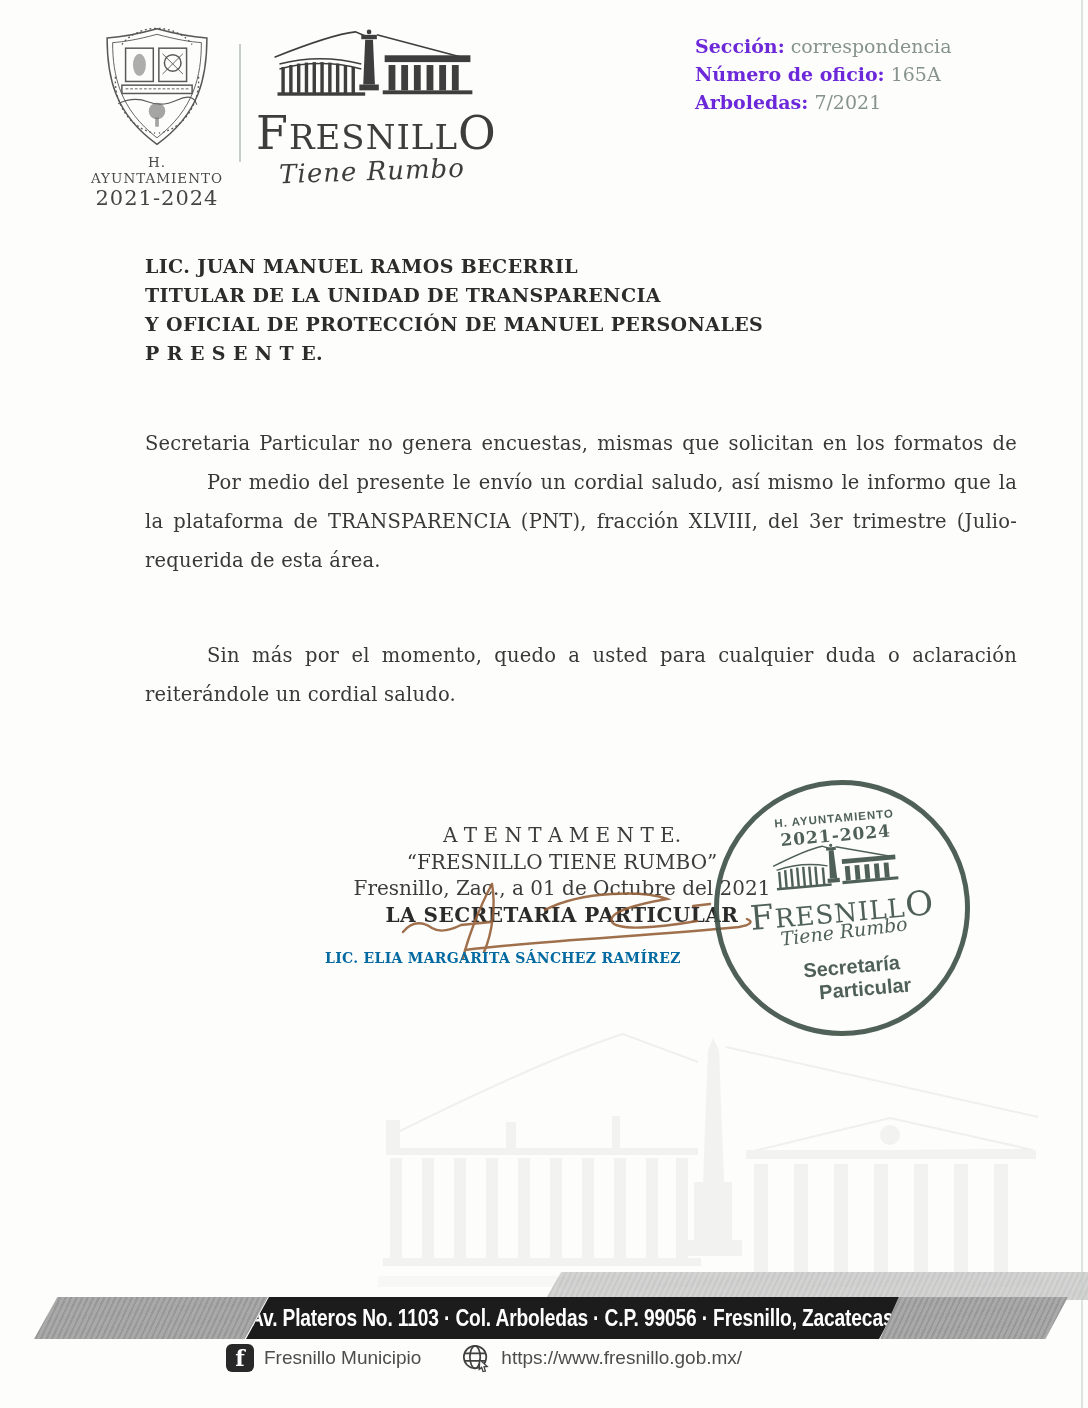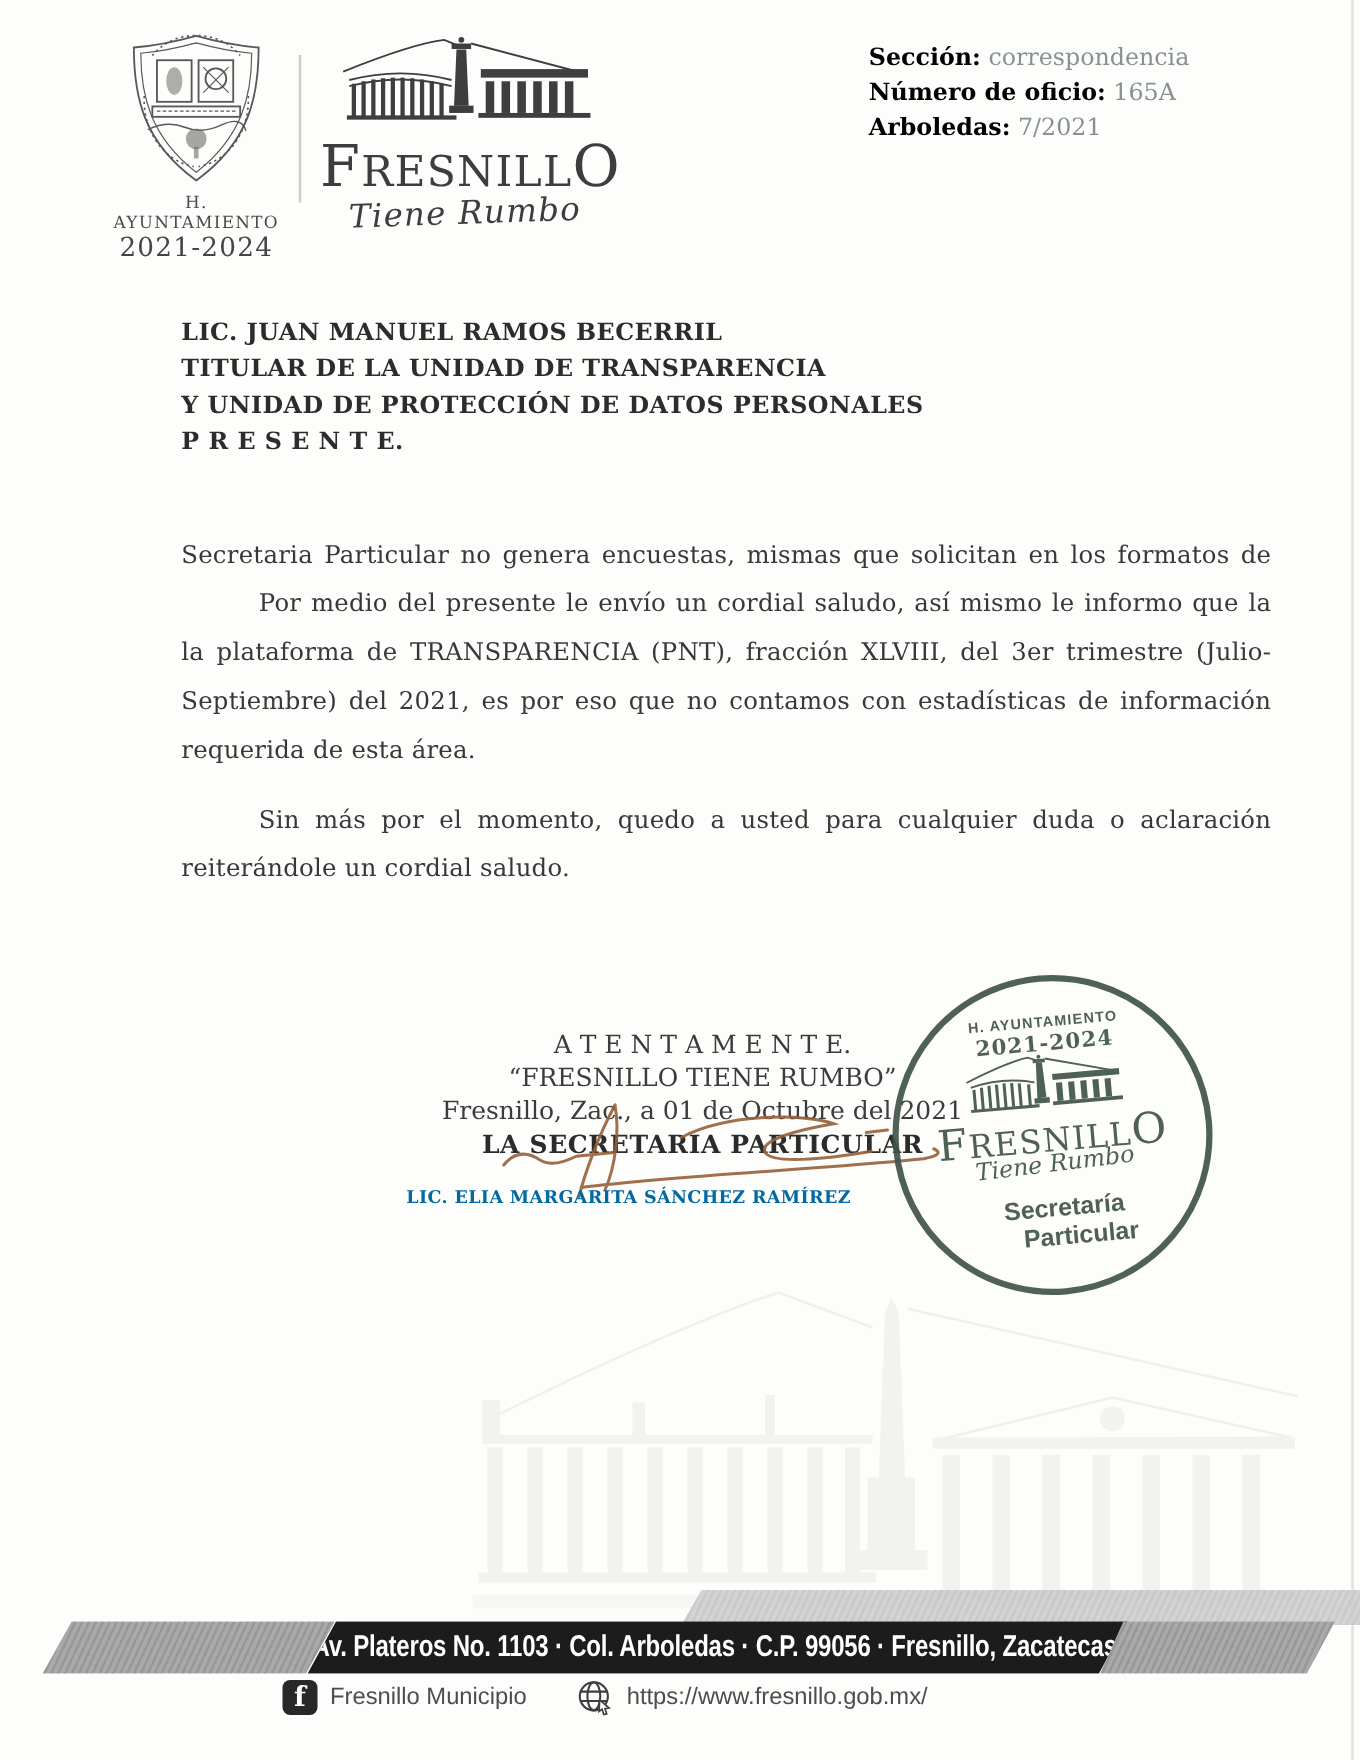--- a/index.html
+++ b/index.html
@@ -13,21 +13,21 @@
   
   .crest-block{left:82px;top:26px;width:150px;text-align:center;}
   .crest-caption{font-size:13.5px;letter-spacing:1px;color:#4a4a4a;margin-top:2px;}
   .crest-years{font-size:21px;color:#454545;letter-spacing:1px;}
   .header-divider{left:239px;top:44px;height:118px;border-left:2px solid #b9c0bd;opacity:.8;}
   .logo-block{left:256px;top:28px;width:232px;text-align:center;color:#3e3e3e;}
   .logo-wordmark{font-size:34px;letter-spacing:1px;line-height:1;margin-top:2px;color:#3d3d3d;}
   .logo-wordmark .big{font-size:46px;}
   .logo-tagline{font-style:italic;font-size:26px;letter-spacing:1px;color:#3d3d3d;transform:rotate(-2deg);margin-top:0px;}
   .meta-block{left:695px;top:32px;font-size:19px;line-height:28px;}
-  .meta-label{font-weight:bold;color:#000000;}
+  .meta-label{font-weight:bold;color:#6d28d9;}
   .meta-value{color:#86928e;}
 
   
   .recipient{left:145px;top:252px;width:640px;font-weight:bold;font-size:19px;line-height:29px;color:#2c2c2c;letter-spacing:.4px;}
   .para{left:145px;width:872px;font-size:19.5px;line-height:39px;letter-spacing:.2px;color:#383838;}
   .p1{top:424px;}
   .p2{top:636px;}
   .jline{text-align:justify;text-align-last:justify;}
   .jline.first{text-indent:62px;}
   .jline.last{text-align-last:left;}
@@ -146,29 +146,28 @@
 
   <div class="abs meta-block">
     <div><span class="meta-label">Sección:</span> <span class="meta-value">correspondencia</span></div>
     <div><span class="meta-label">Número de oficio:</span> <span class="meta-value">165A</span></div>
     <div><span class="meta-label">Arboledas:</span> <span class="meta-value">7/2021</span></div>
   </div>
 
   <div class="abs recipient">
     <div>LIC. JUAN MANUEL RAMOS BECERRIL</div>
     <div>TITULAR DE LA UNIDAD DE TRANSPARENCIA</div>
-    <div>Y UNIDAD DE PROTECCIÓN DE DATOS PERSONALES</div>
+    <div>Y OFICIAL DE PROTECCIÓN DE MANUEL PERSONALES</div>
     <div>P R E S E N T E.</div>
   </div>
 
   <div class="abs para p1">
     <div class="jline">Secretaria Particular no genera encuestas, mismas que solicitan en los formatos de</div>
     <div class="jline first">Por medio del presente le envío un cordial saludo, así mismo le informo que la</div>
     <div class="jline">la plataforma de TRANSPARENCIA (PNT), fracción XLVIII, del 3er trimestre (Julio-</div>
-    <div class="jline">Septiembre) del 2021, es por eso que no contamos con estadísticas de información</div>
     <div class="jline last">requerida de esta área.</div>
   </div>
   <div class="abs para p2">
     <div class="jline first">Sin más por el momento, quedo a usted para cualquier duda o aclaración</div>
     <div class="jline last">reiterándole un cordial saludo.</div>
   </div>
 
   <div class="abs closing">
     <div>A T E N T A M E N T E.</div>
     <div>“FRESNILLO TIENE RUMBO”</div>

